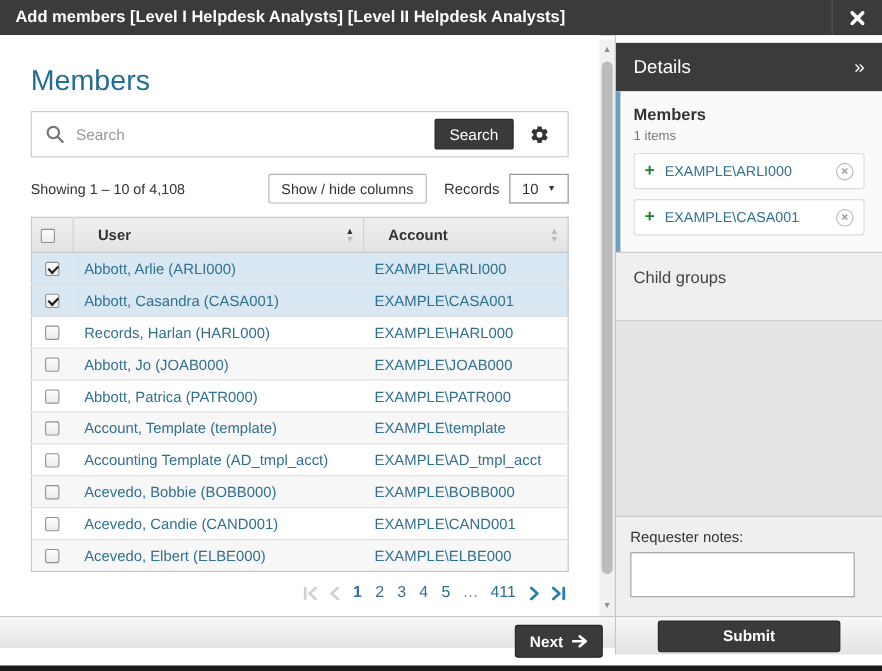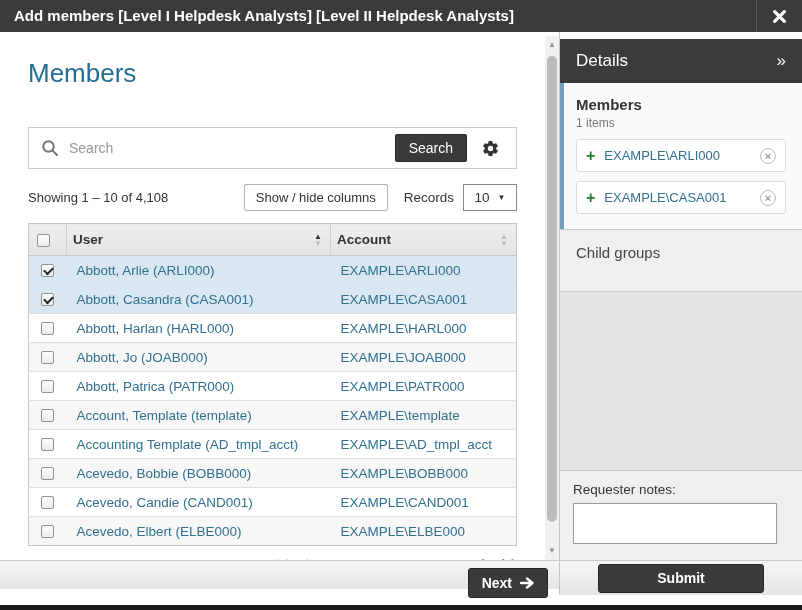--- a/index.html
+++ b/index.html
@@ -10,21 +10,21 @@
   .dlg-header { position:absolute; left:0; top:0; width:802px; height:32px; background:#3b3b3b;
     color:#fff; font-size:15px; font-weight:bold; line-height:32px; padding-left:14px; }
   .close-btn { position:absolute; right:0; top:0; width:46px; height:32px; display:flex;
     align-items:center; justify-content:center; border-left:1px solid #555; cursor:pointer; }
 
   
   .left-pane { position:absolute; left:0; top:32px; width:545px; height:528px; background:#fff;
     padding:26px 28px 0 28px; }
   .page-title { font-size:26px; color:#246d94; font-weight:400; }
 
-  .search-bar { margin-top:38px; height:42px; border:1px solid #c9c9c9; display:flex;
+  .search-bar { margin-top:12px; height:42px; border:1px solid #c9c9c9; display:flex;
     align-items:center; padding:0 8px 0 12px; background:#fff; }
   .search-bar svg.mag { flex:0 0 auto; margin-right:10px; }
   .search-input { flex:1; border:none; outline:none; font-size:14px; color:#333;
     font-family:"Liberation Sans", sans-serif; }
   .search-input::placeholder { color:#999; }
   .search-btn { background:#3a3a3a; color:#fff; border:1px solid #2a2a2a; border-radius:2px;
     font-size:14px; padding:5px 13px; cursor:pointer; font-family:"Liberation Sans", sans-serif; }
   .gear-btn { margin:0 8px 0 14px; cursor:pointer; display:flex; }
 
   .toolbar { margin-top:15px; display:flex; align-items:center; font-size:13px; color:#333; }
@@ -36,21 +36,21 @@
   .records-select { border:1px solid #8a8a8a; width:54px; height:27px; display:flex;
     align-items:center; justify-content:center; gap:8px; font-size:13.5px; cursor:pointer;
     background:#fff; }
   .records-select .chev { font-size:8px; color:#333; }
 
   
   table.user-table { margin-top:12px; width:489px; border-collapse:collapse;
     border:1px solid #c5c5c5; font-size:13.5px; table-layout:fixed; }
   .user-table th { background:linear-gradient(#efefef,#e3e3e3); border-bottom:1px solid #c5c5c5;
     border-right:1px solid #cfcfcf; height:32px; text-align:left; font-weight:bold; color:#333;
-    padding:0 8px 0 6px; }
+    padding:0 8px 0 22px; }
   .user-table th:last-child { border-right:none; }
   .user-table col.c-cb { width:38px; }
   .user-table col.c-user { width:264px; }
   .user-table td { height:29px; padding-left:10px; border-top:1px solid #dedede; }
   .user-table tbody tr:nth-child(even):not(.checked) { background:#f7f7f7; }
   .user-table tbody tr.checked { background:#d8e7f2; }
   .user-table td.col-cb { text-align:center; padding-left:0; }
   .th-flex { display:flex; align-items:center; }
   .th-flex .lbl { flex:1; }
   .sort { display:flex; flex-direction:column; line-height:7px; font-size:8px; }
@@ -206,21 +206,21 @@
           <td><span class="link">Abbott, Arlie (ARLI000)</span></td>
           <td><span class="link">EXAMPLE\ARLI000</span></td>
         </tr>
         <tr class="checked">
           <td class="col-cb"><span class="cb on"></span></td>
           <td><span class="link">Abbott, Casandra (CASA001)</span></td>
           <td><span class="link">EXAMPLE\CASA001</span></td>
         </tr>
         <tr>
           <td class="col-cb"><span class="cb"></span></td>
-          <td><span class="link">Abbott, Harlan (HARL000)</span></td>
+          <td><span class="link">Records, Harlan (HARL000)</span></td>
           <td><span class="link">EXAMPLE\HARL000</span></td>
         </tr>
         <tr>
           <td class="col-cb"><span class="cb"></span></td>
           <td><span class="link">Abbott, Jo (JOAB000)</span></td>
           <td><span class="link">EXAMPLE\JOAB000</span></td>
         </tr>
         <tr>
           <td class="col-cb"><span class="cb"></span></td>
           <td><span class="link">Abbott, Patrica (PATR000)</span></td>

